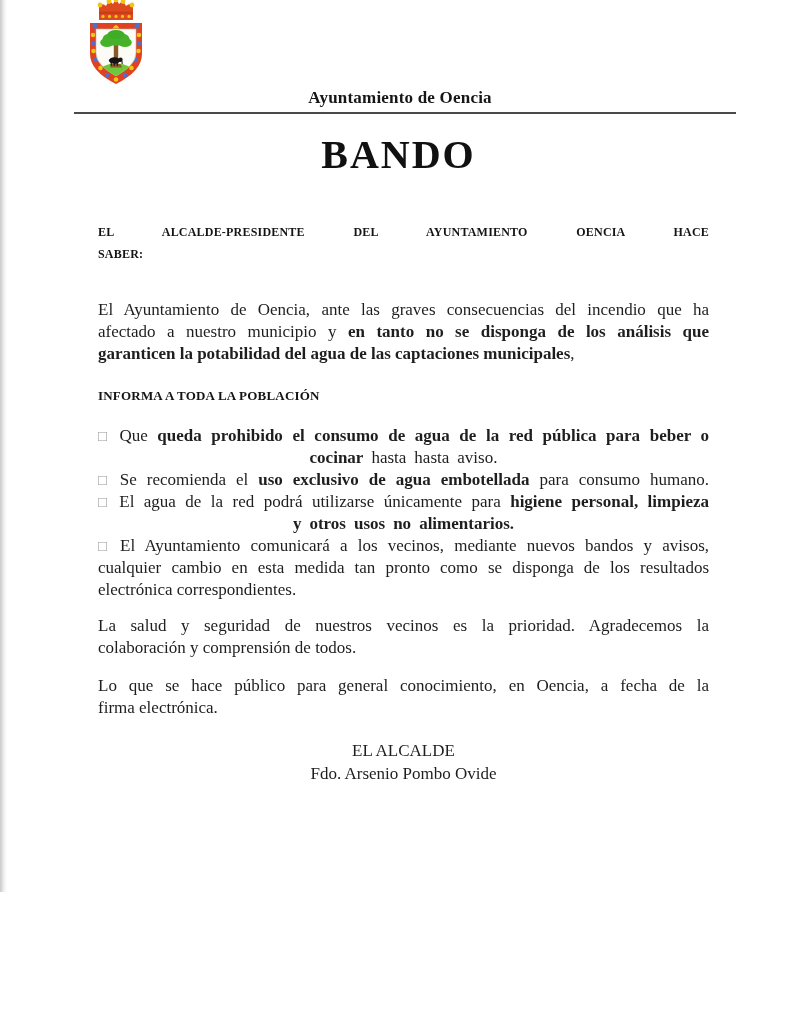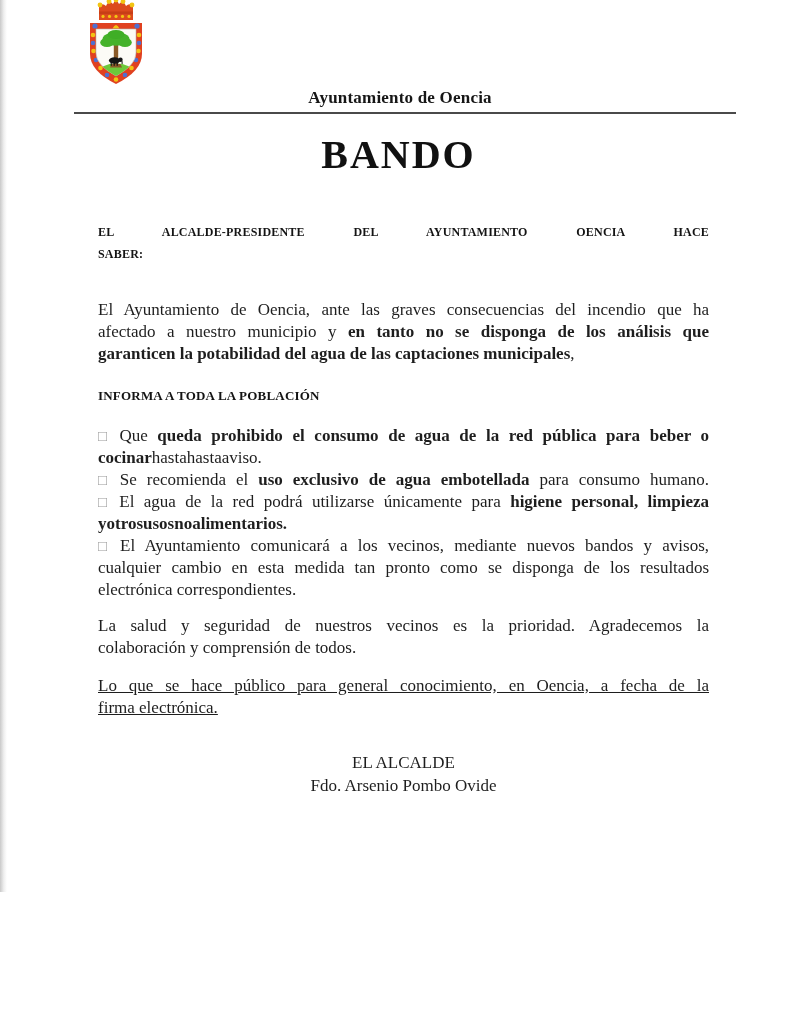--- a/index.html
+++ b/index.html
@@ -24,29 +24,29 @@
   .doc-title{
     position:absolute;top:131px;left:0;right:3px;margin:0;
     text-align:center;font-size:40px;font-weight:bold;letter-spacing:2px;color:#111;
   }
   .content{
     position:absolute;top:221px;left:98px;width:611px;
     font-size:17px;line-height:22px;color:#1e1e1e;
   }
   .line{display:block;}
   .fj{text-align:justify;text-align-last:justify;}
-  .spread{display:flex;justify-content:flex-start;}
+  .spread{display:flex;justify-content:center;gap:8px;}
   .b{font-weight:bold;}
   .saber{font-weight:bold;margin:0 0 34px 0;font-size:12px;letter-spacing:.2px;color:#141414;}
   .intro{margin:0 0 20px 0;}
   .informa{margin:0 0 18px 0;font-weight:bold;font-size:13px;letter-spacing:.2px;color:#141414;}
   .bullets{margin:0 0 14px 0;}
   .marker{color:#9a9a9a;margin-right:7px;font-size:15px;}
   .closing1{margin:0 0 16px 0;}
-  .closing2{margin:0 0 32px 0;text-decoration:underline;}
+  .closing2{margin:0 0 20px 0;}
   .signature{text-align:center;line-height:23px;margin:0;}
   .footer{
     position:absolute;top:926px;left:0;right:0;
     text-align:center;font-weight:bold;font-size:17px;letter-spacing:.3px;color:#141414;
   }
 </style>
 </head>
 <body>
 
 <div class="page">

